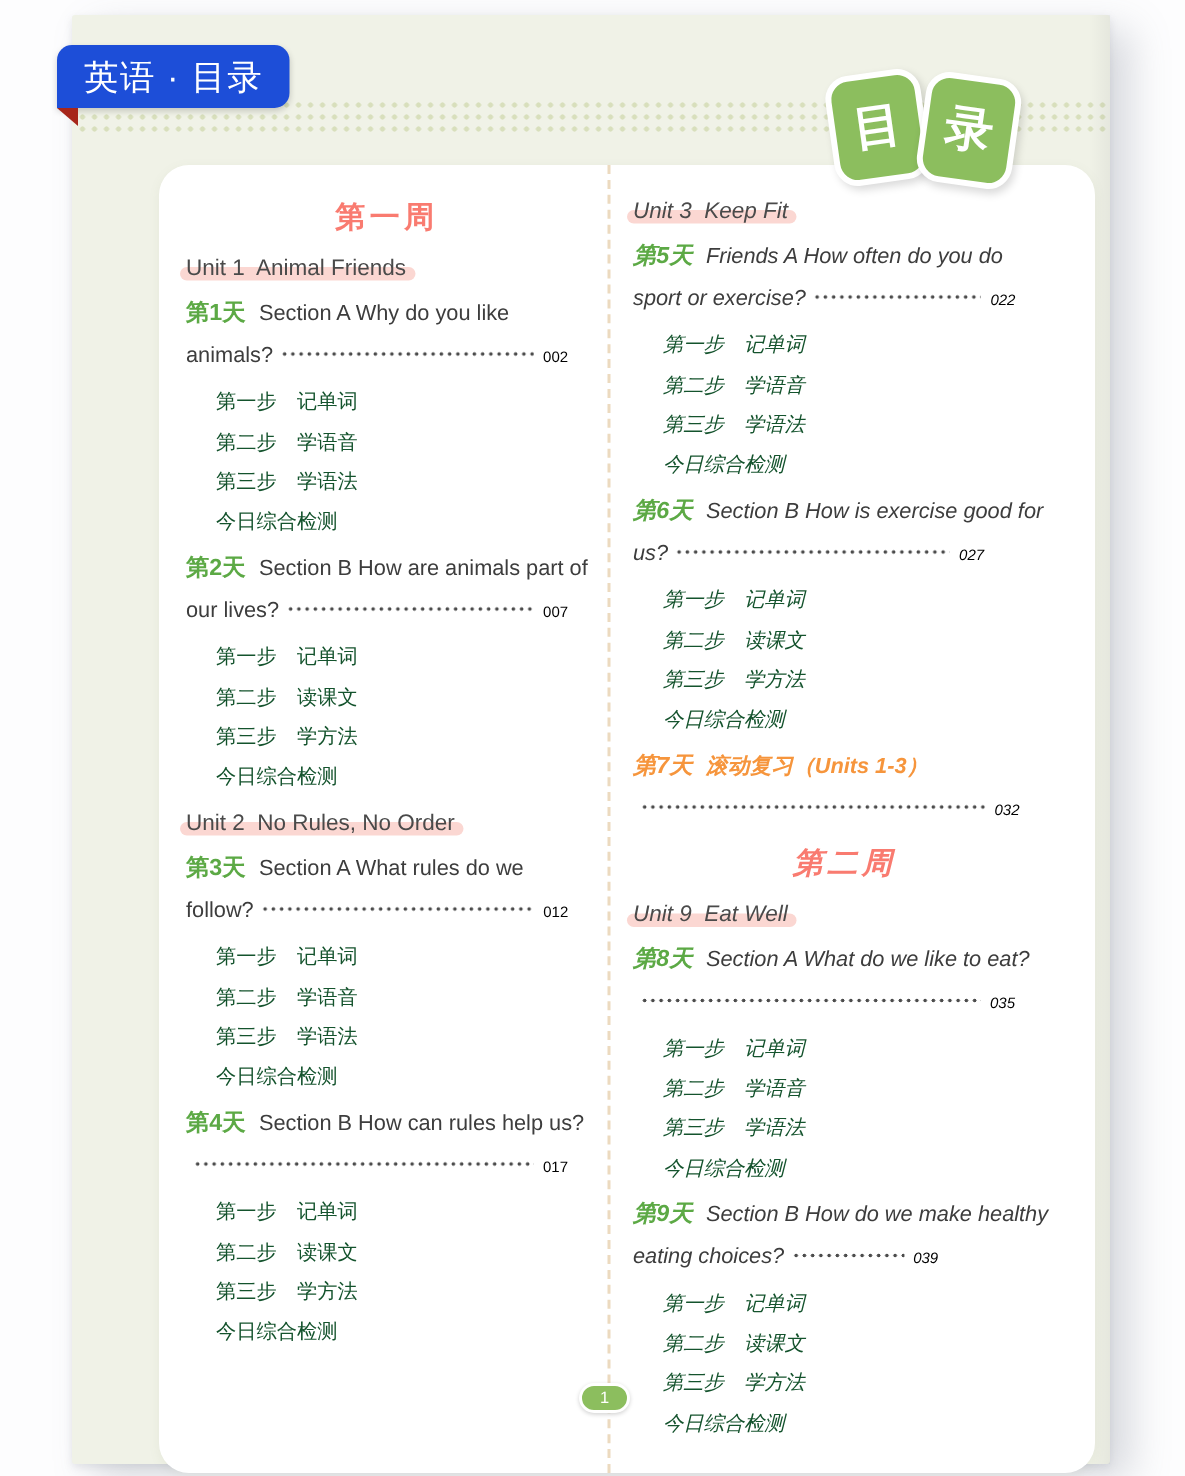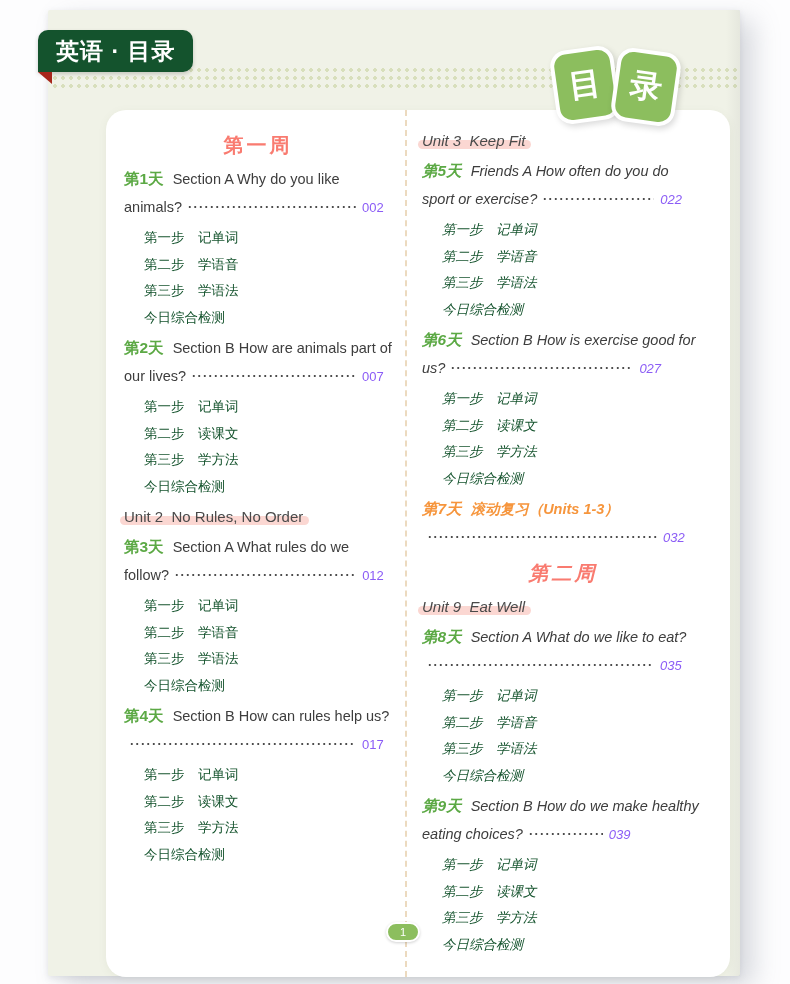--- a/index.html
+++ b/index.html
@@ -20,21 +20,21 @@
   }
   
   .band{
     position:absolute;left:2px;right:2px;top:54px;height:26px;
     background-image:radial-gradient(circle,#d8dfbc 1.6px,transparent 1.9px);
     background-size:8px 8px;background-position:1px 2px;z-index:0;
   }
   
   .badge{
     position:absolute;left:38px;top:30px;z-index:6;
-    background:#14532d;color:#fff;font-size:23px;font-weight:700;
+    background:#1d4ed8;color:#fff;font-size:23px;font-weight:400;
     letter-spacing:1px;line-height:42px;height:42px;padding:0 18px;
     border-radius:10px 10px 10px 0;
     box-shadow:0 2px 4px rgba(0,0,0,0.18);
   }
   .badge::after{
     content:"";position:absolute;left:0;top:100%;width:0;height:0;
     border-top:12px solid #a7261b;border-left:14px solid transparent;
   }
   
   .logo{position:absolute;left:505px;top:38px;display:flex;z-index:6;}
@@ -68,21 +68,21 @@
   }
   .day{font-size:14.5px;color:#3d3d3d;line-height:28px;margin:2px 0;position:relative;}
   .dlabel{font-size:15.5px;font-weight:700;color:#5ca945;margin-right:9px;}
   .day.orange .dlabel{color:#f6953c;}
   .day.orange .dtitle{color:#f6953c;font-weight:700;}
   .leader{
     display:inline-block;height:6px;margin:0 4px 0 5px;vertical-align:2px;
     background-image:radial-gradient(circle,#4c4c4c 1.1px,transparent 1.4px);
     background-size:5.5px 6px;background-position:0 50%;
   }
-  .pnum{font-size:13px;color:#8b5cf6;margin-left:2px;white-space:nowrap;}
+  .pnum{font-size:10px;color:#000000;margin-left:2px;white-space:nowrap;}
   .steps{margin:2px 0 4px 20px;}
   .step{
     font-size:13.5px;line-height:26.5px;color:#14532d;
     font-family:"DejaVu Serif","Liberation Serif",serif;
   }
   
   .pill{
     position:absolute;left:338px;top:912px;min-width:22px;height:16px;padding:0 4px;
     background:#8cbe5e;border:2px solid #fff;border-radius:10px;
     color:#fff;font-size:11px;line-height:16px;text-align:center;
@@ -102,20 +102,21 @@
     <div class="lp r">
         <span>录</span>
       </div>
   </div>
 
   <div class="card">
 
     <div class="col col-left">
       <div class="week">第一周</div>
 
+      <div class="unit"><span class="unit-text">Unit 1  Animal Friends</span></div>
 
       <div class="day">
         <span class="dlabel">第1天</span><span class="dtitle">Section A Why do you like animals?</span><span class="leader" style="width: 169px;"></span><span class="pnum">002</span>
       </div>
       <div class="steps">
         <div class="step">第一步　记单词</div>
         <div class="step">第二步　学语音</div>
         <div class="step">第三步　学语法</div>
         <div class="step">今日综合检测</div>
       </div>

